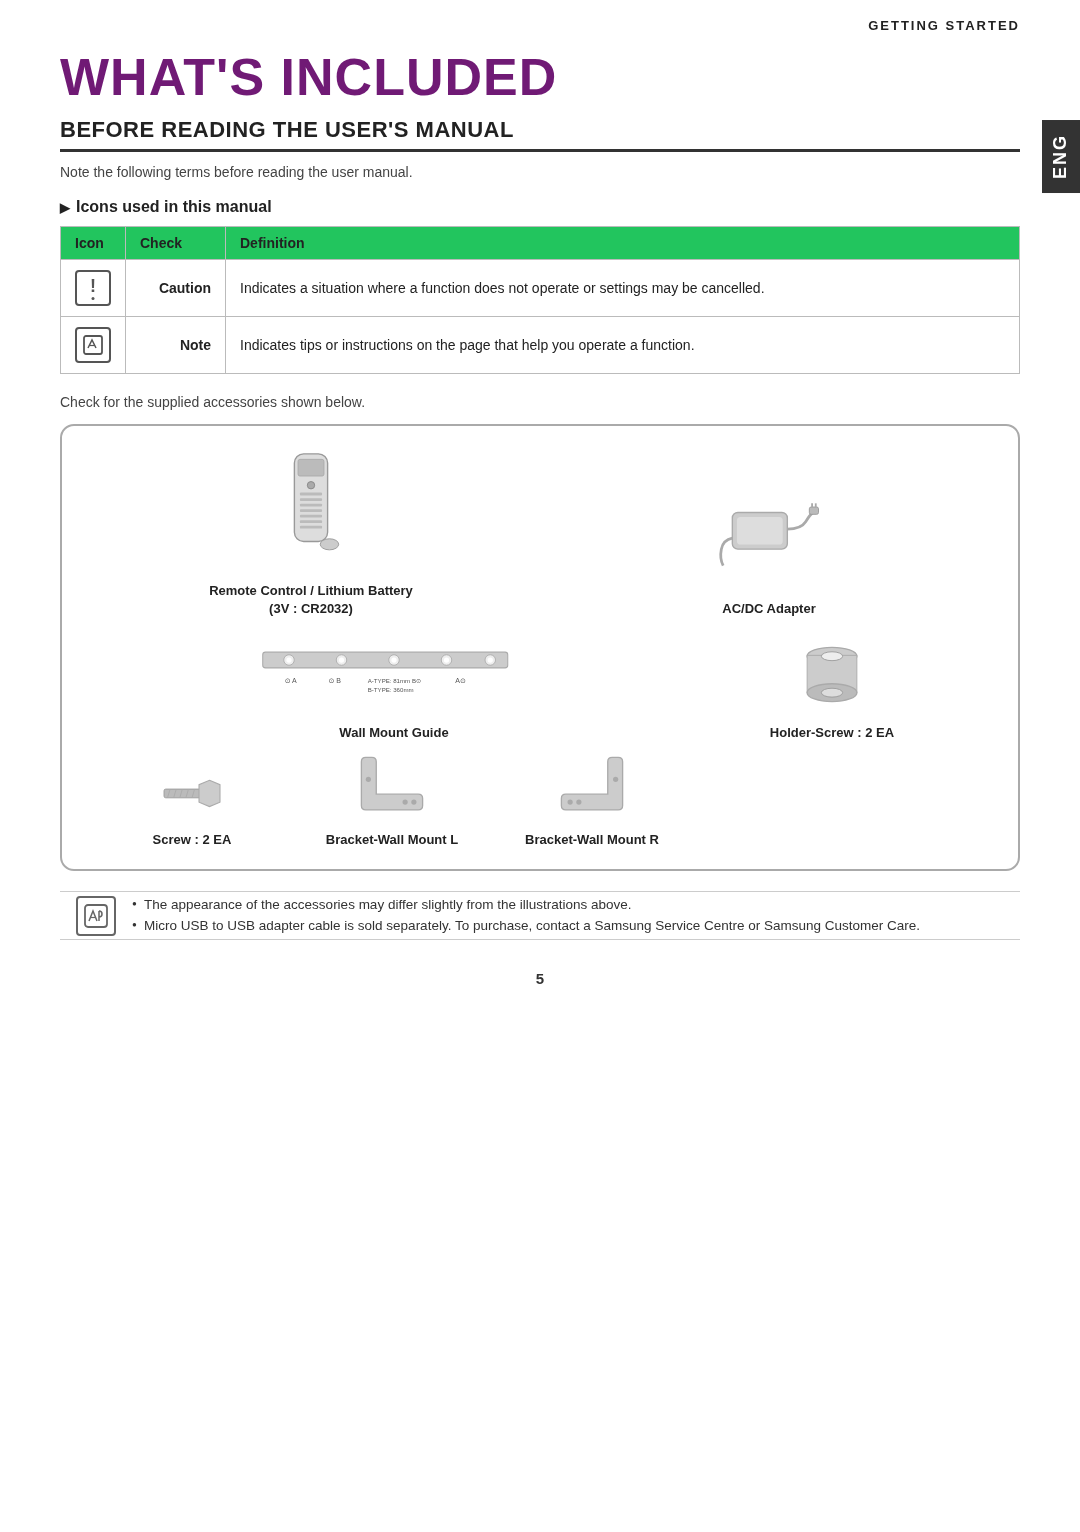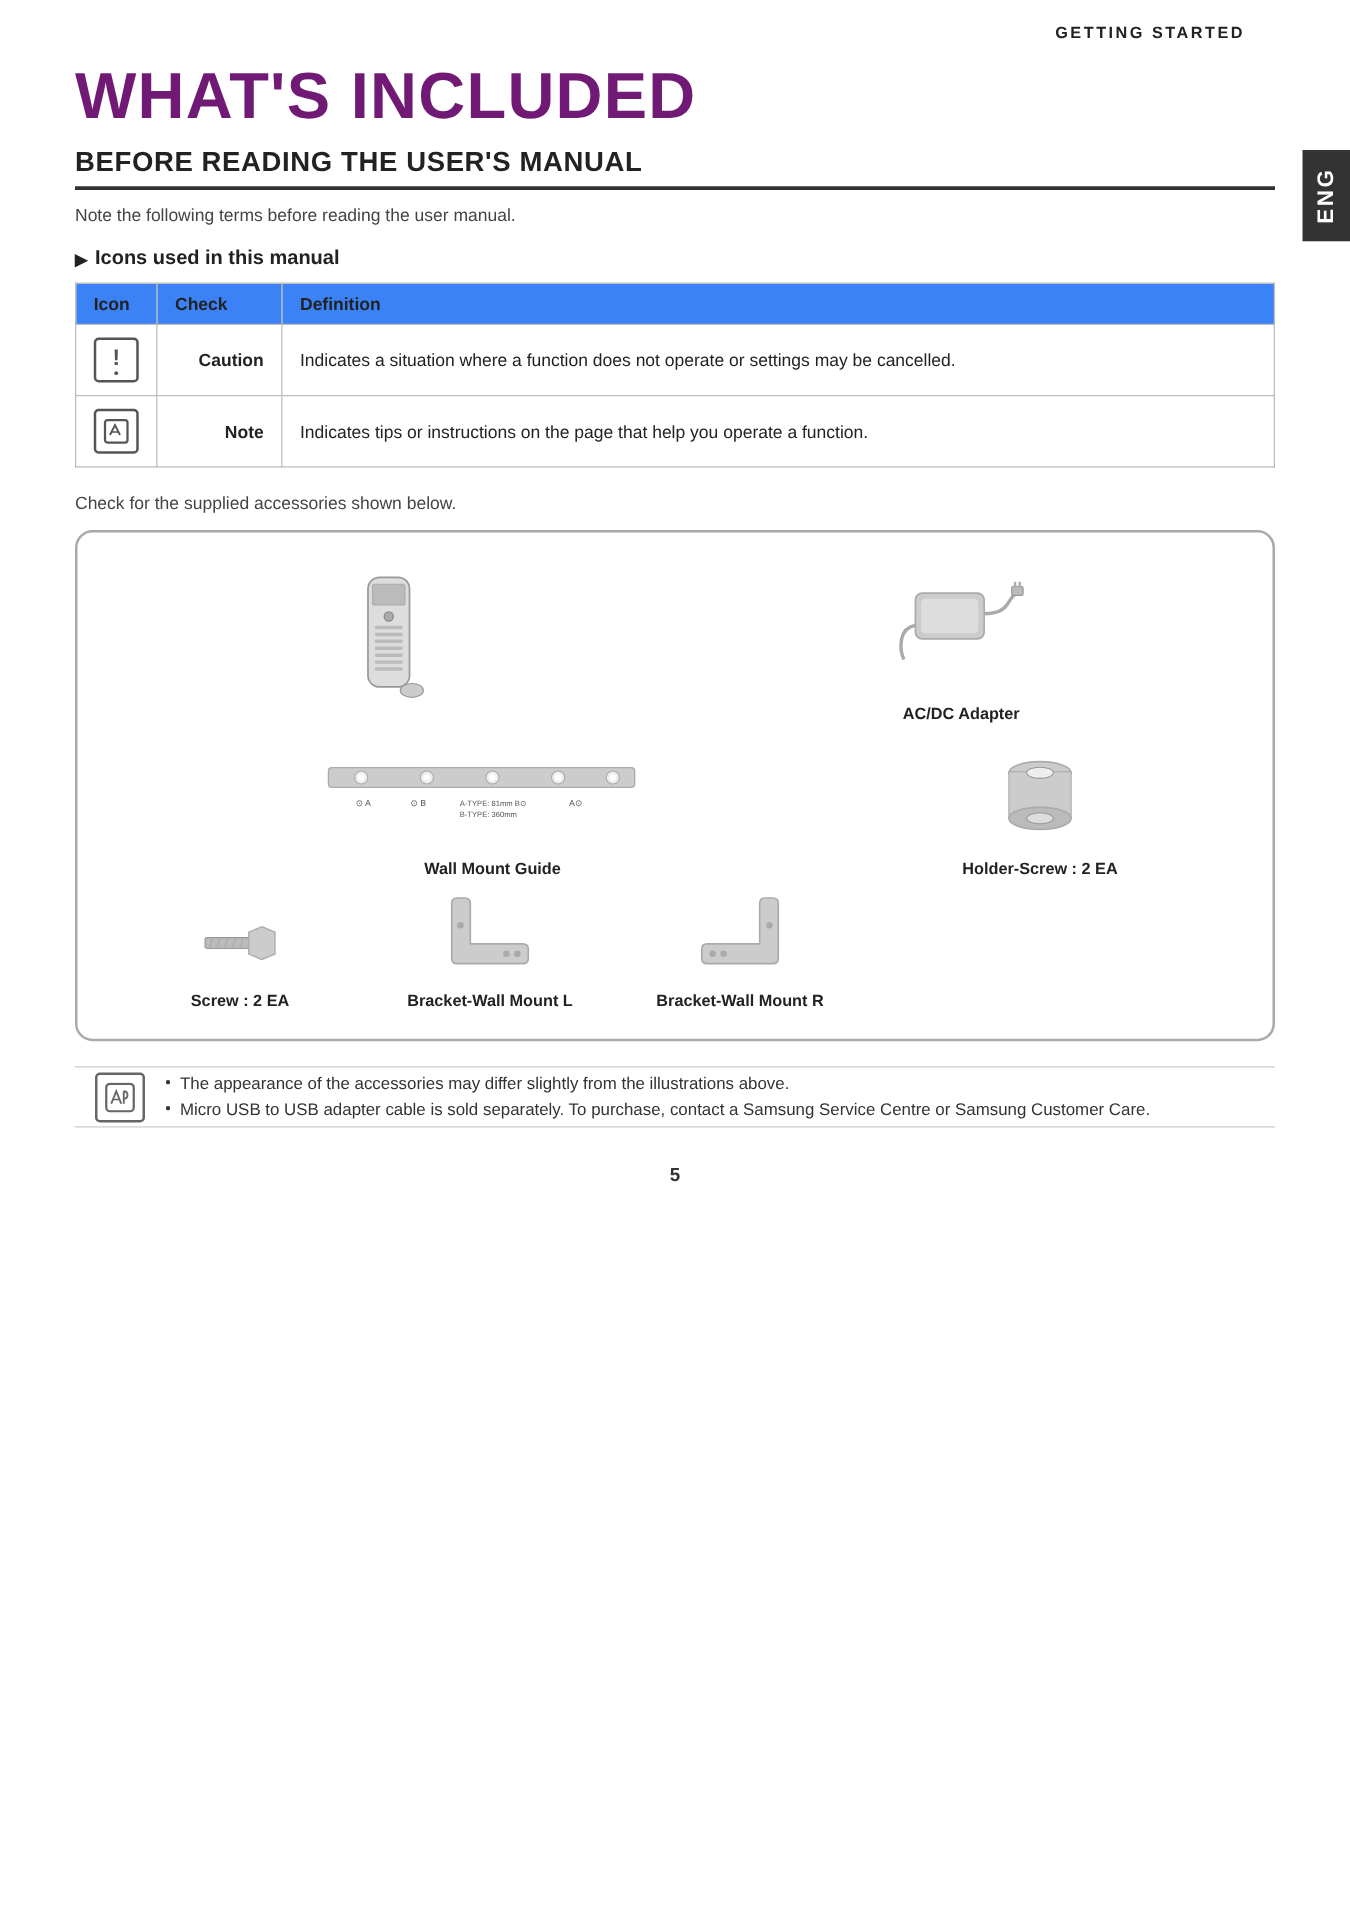--- a/index.html
+++ b/index.html
@@ -28,21 +28,21 @@
       font-weight: bold;
       letter-spacing: 2px;
       padding: 14px 8px;
       z-index: 10;
     }
 
     
     .header-bar {
       display: flex;
       justify-content: flex-end;
-      padding: 18px 84px 0 60px;
+      padding: 18px 60px 0 60px;
     }
     .getting-started-label {
       font-size: 13px;
       font-weight: bold;
       letter-spacing: 2px;
       color: #222;
       text-transform: uppercase;
     }
 
     
@@ -93,21 +93,21 @@
     }
 
     
     .icon-table {
       width: 100%;
       border-collapse: collapse;
       margin-bottom: 20px;
       border: 1px solid #bbb;
     }
     .icon-table th {
-      background: #3b82f6;
+      background: #22c55e;
       border: 1px solid #bbb;
       padding: 8px 14px;
       font-size: 14px;
       font-weight: bold;
       text-align: left;
     }
     .icon-table td {
       border: 1px solid #bbb;
       padding: 10px 14px;
       font-size: 14px;
@@ -395,20 +395,24 @@
             <rect x="28" y="50" width="24" height="3" rx="1" fill="#bbb"></rect>
             <rect x="28" y="56" width="24" height="3" rx="1" fill="#bbb"></rect>
             <rect x="28" y="62" width="24" height="3" rx="1" fill="#bbb"></rect>
             <rect x="28" y="68" width="24" height="3" rx="1" fill="#bbb"></rect>
             <rect x="28" y="74" width="24" height="3" rx="1" fill="#bbb"></rect>
             <rect x="28" y="80" width="24" height="3" rx="1" fill="#bbb"></rect>
 
             <ellipse cx="60" cy="100" rx="10" ry="6" fill="#ccc" stroke="#999" stroke-width="1"></ellipse>
           </svg>
         </div>
+        <div class="accessory-label">
+          <span style="white-space:pre-line;">Remote Control / Lithium Battery
+(3V : CR2032)</span>
+        </div>
       </div>
 
 
       <div class="accessory-item">
         <div class="illus-area">
           <svg class="adapter-svg" viewBox="0 0 120 100">
 
             <rect x="20" y="20" width="60" height="40" rx="6" fill="#ccc" stroke="#aaa" stroke-width="1.5"></rect>
             <rect x="25" y="25" width="50" height="30" rx="4" fill="#ddd"></rect>
 

